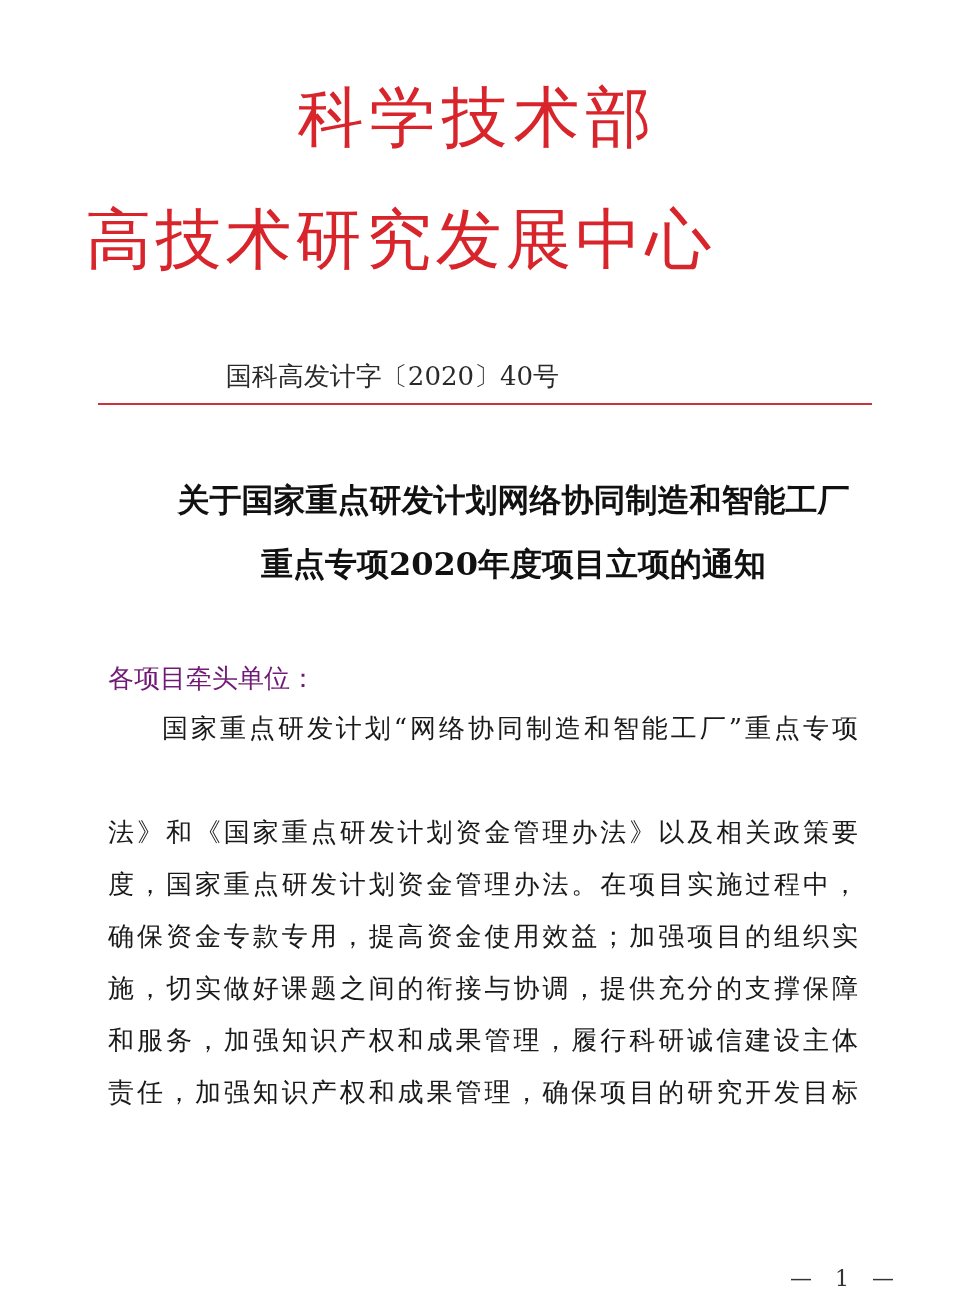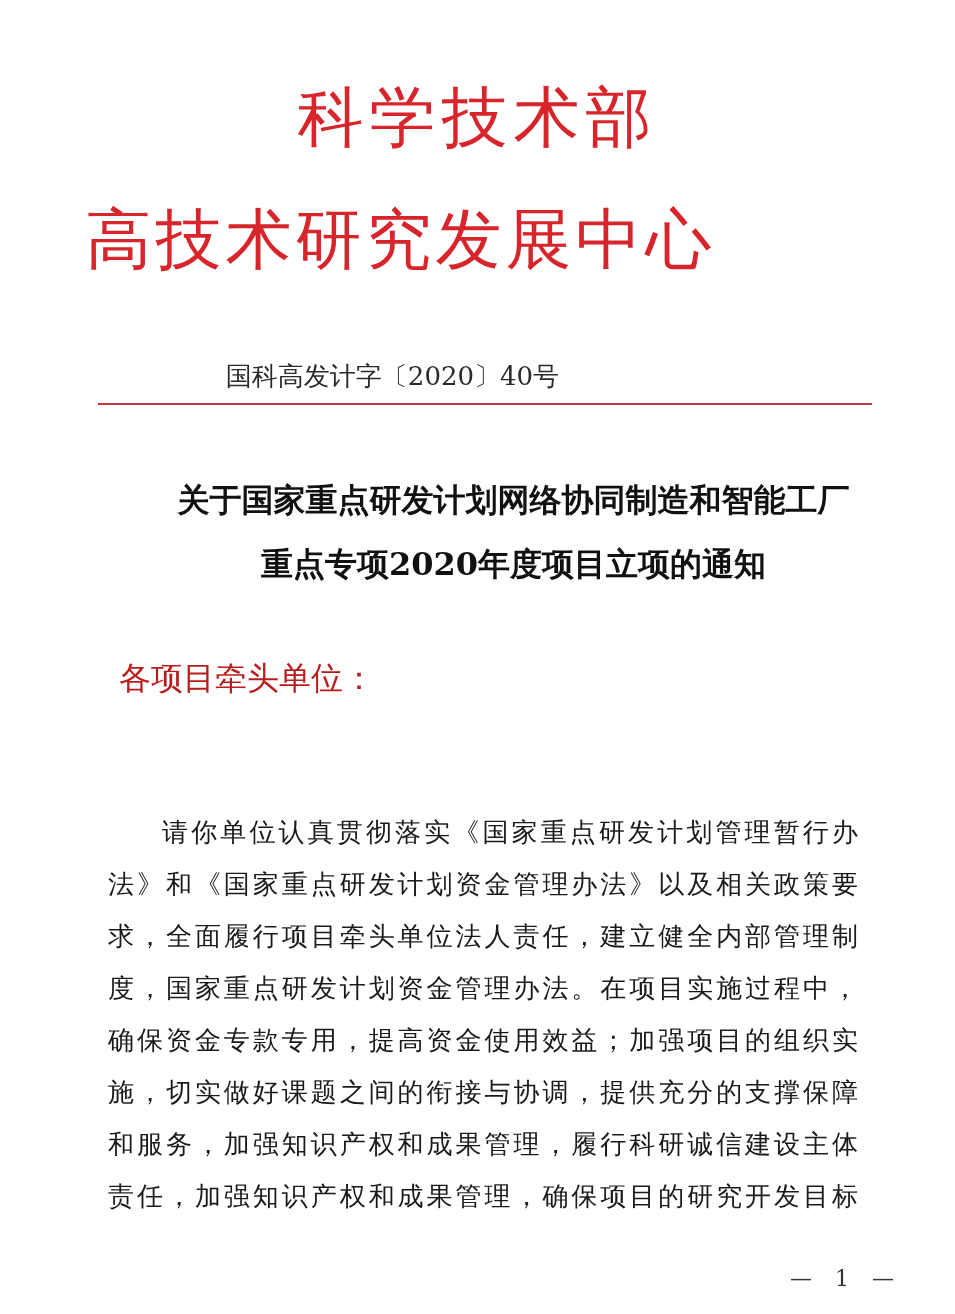--- a/index.html
+++ b/index.html
@@ -9,47 +9,46 @@
            font-size:66px; color:#d8242b; letter-spacing:6px; line-height:80px; }
   .head2 { position:absolute; top:200px; left:0; width:801px; text-align:center;
            font-size:66px; color:#d8242b; letter-spacing:4px; line-height:80px; }
   .docno { position:absolute; top:358px; left:0; width:785px; text-align:center;
            font-size:26px; color:#2a2a2a; line-height:36px; }
   .rule { position:absolute; top:403px; left:98px; width:774px; height:2px; background:#c9353a; }
   .title { position:absolute; left:0; width:955px; text-align:center; font-weight:bold;
            font-size:32px; color:#111; line-height:44px;margin-left:36px; }
   .t1 { top:478px; }
   .t2 { top:542px; }
-  .salute { position:absolute; top:660px; left:119px; font-size:32px; line-height:36px; color:#b91c1c; }
+  .salute { position:absolute; top:660px; left:108px; font-size:26px; line-height:36px; color:#701a75; }
   .body { position:absolute; left:108px; width:750px; font-size:26px; color:#1a1a1a; }
   .line { height:52px; line-height:52px; white-space:nowrap; text-align:justify; text-align-last:justify; }
   .indent { padding-left:54px; }
   .pagenum { position:absolute; top:1266px; left:790px; font-size:22px; color:#333; letter-spacing:8px; }
 </style>
 </head>
 <body>
 
 <div class="head1">科学技术部</div>
 <div class="head2">高技术研究发展中心</div>
 
 <div class="docno">国科高发计字〔2020〕40号</div>
 <div class="rule"></div>
 
 <div class="title t1">关于国家重点研发计划网络协同制造和智能工厂</div>
 <div class="title t2">重点专项2020年度项目立项的通知</div>
 
 <div class="salute">各项目牵头单位：</div>
 
 <div class="body" style="top:702px;">
+  <div class="line indent">国家重点研发计划“网络协同制造和智能工厂”重点专项</div>
 </div>
 
 <div class="body" style="top:806px;">
-  <div class="line indent">请你单位认真贯彻落实《国家重点研发计划管理暂行办</div>
   <div class="line">法》和《国家重点研发计划资金管理办法》以及相关政策要</div>
-  <div class="line">求，全面履行项目牵头单位法人责任，建立健全内部管理制</div>
   <div class="line">度，国家重点研发计划资金管理办法。在项目实施过程中，</div>
   <div class="line">确保资金专款专用，提高资金使用效益；加强项目的组织实</div>
   <div class="line">施，切实做好课题之间的衔接与协调，提供充分的支撑保障</div>
   <div class="line">和服务，加强知识产权和成果管理，履行科研诚信建设主体</div>
   <div class="line">责任，加强知识产权和成果管理，确保项目的研究开发目标</div>
 </div>
 
 <div class="pagenum">— 1 —</div>
 
 </body></html>

